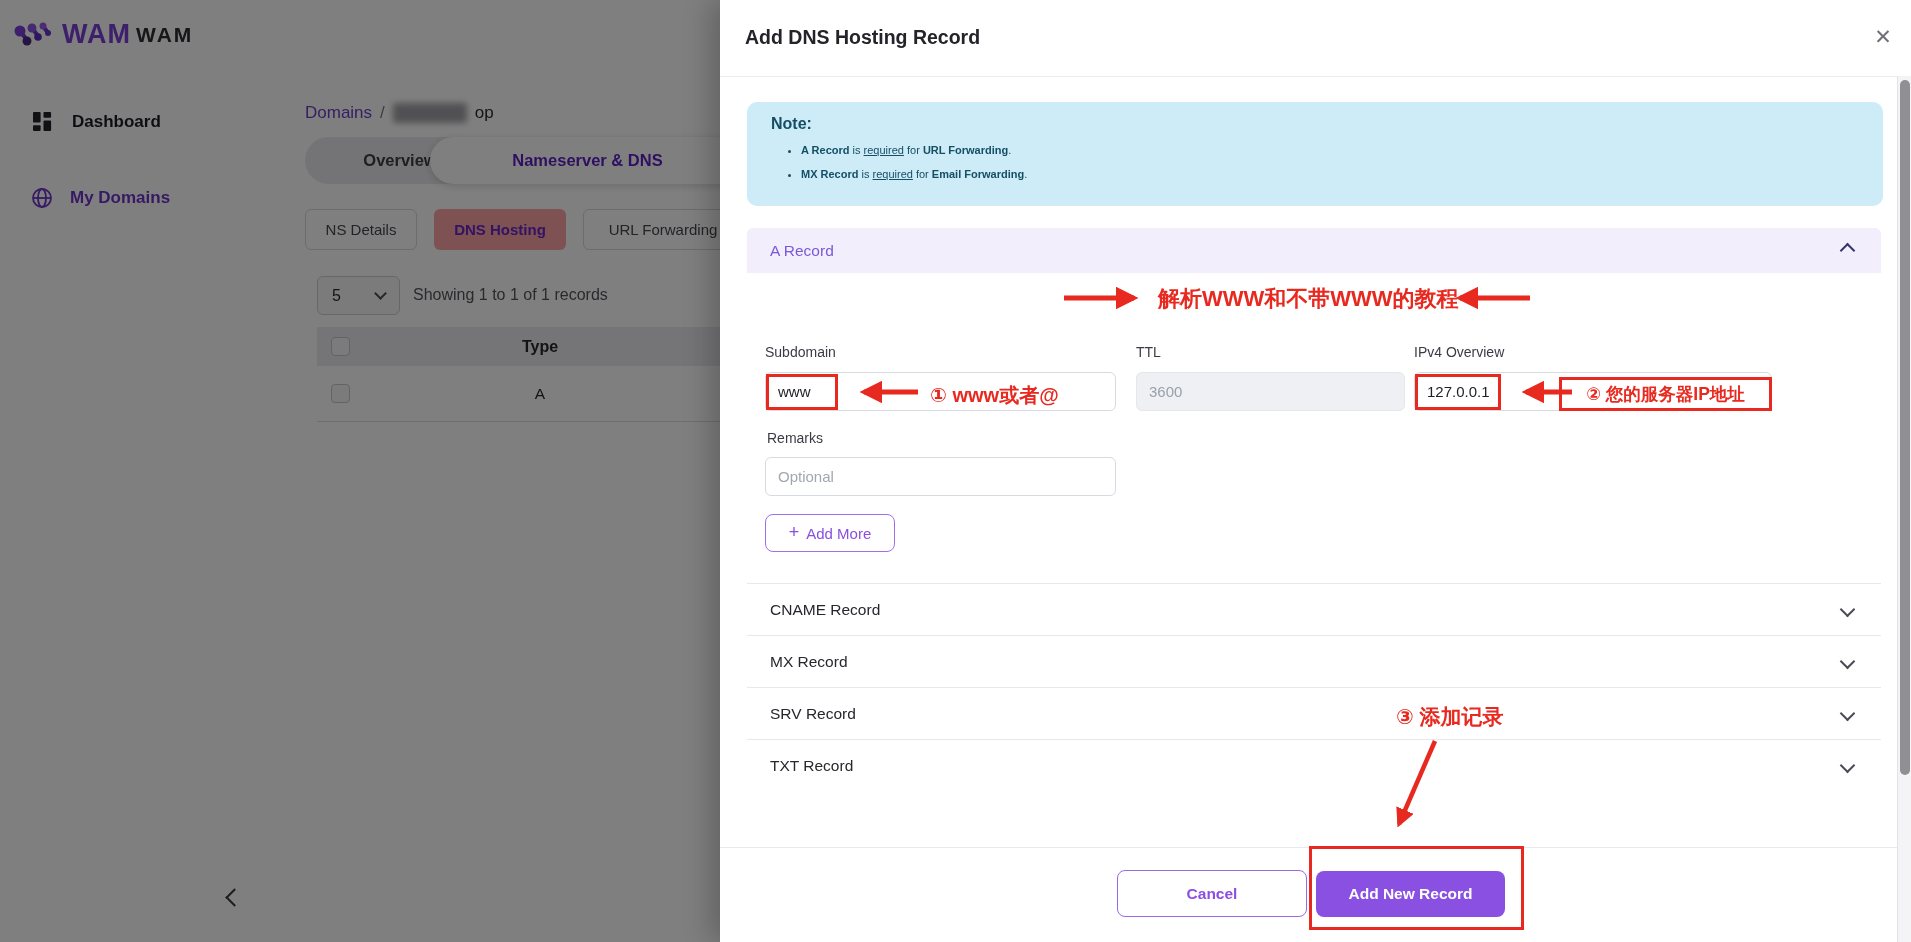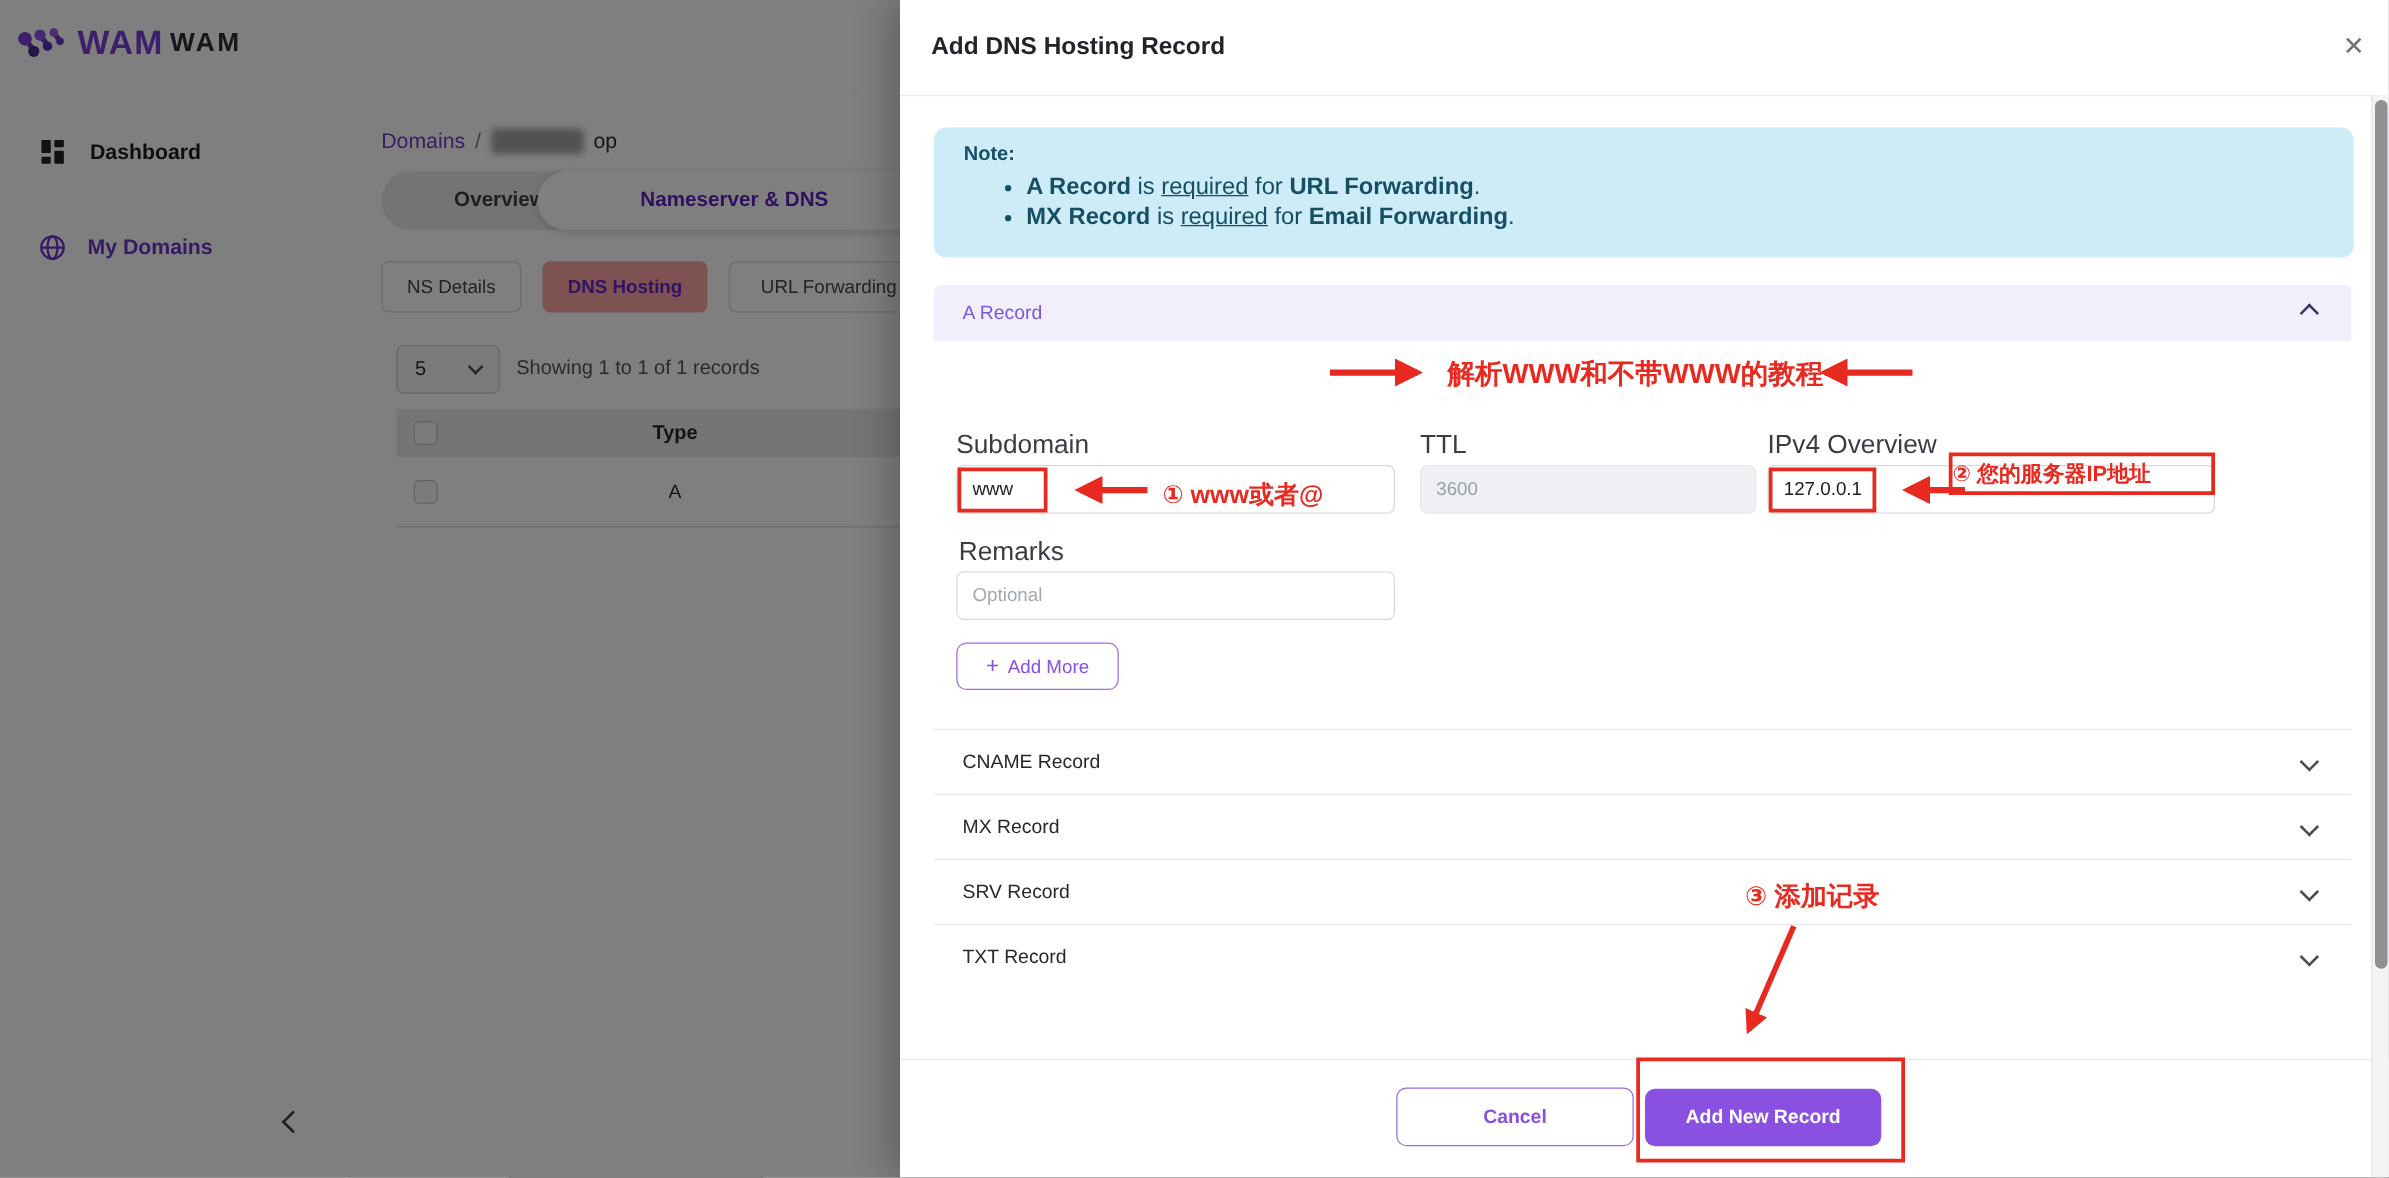--- a/index.html
+++ b/index.html
@@ -38,26 +38,26 @@
   .chev.left{transform:rotate(135deg);border-color:#3a3a40;width:11px;height:11px;border-width:2.5px;}
   
   .overlay{position:absolute;left:0;top:0;width:1911px;height:942px;background:rgba(0,0,0,.5);z-index:40;}
   .drawer{position:absolute;left:720px;top:0;width:1296px;height:942px;background:#fff;z-index:50;box-shadow:-10px 0 26px rgba(0,0,0,.22);}
   .drawer-header{position:absolute;left:0;top:0;width:1191px;height:76px;border-bottom:1px solid #ececf0;background:#fff;}
   .drawer-title{position:absolute;left:25px;top:26px;font-size:19.5px;font-weight:600;color:#232329;}
   .close-btn{position:absolute;left:1148px;top:22px;width:30px;height:30px;font-size:21px;color:#707078;display:flex;align-items:center;justify-content:center;cursor:pointer;}
   .note-box{position:absolute;left:27px;top:102px;width:1136px;height:104px;background:#cdecf8;border-radius:10px;color:#164e63;box-sizing:border-box;padding:13px 24px;}
   .note-head{font-size:16px;font-weight:700;}
   .note-box ul{margin:5px 0 0 0;padding-left:30px;}
-  .note-box li{font-size:19px;line-height:24px;margin-left:20px;}
+  .note-box li{font-size:11px;line-height:24px;}
   .note-box b{font-weight:700;}
   .note-box u{text-decoration:underline;}
   .acc-head{position:absolute;left:27px;top:228px;width:1134px;height:45px;background:#f3eefb;border-radius:6px 6px 0 0;display:flex;align-items:center;justify-content:space-between;padding:0 28px 0 23px;box-sizing:border-box;cursor:pointer;}
   .acc-head-label{font-size:15.5px;color:#7a58d8;}
-  .field-label{position:absolute;font-size:21px;color:#3b3b44;}
+  .field-label{position:absolute;font-size:14px;color:#3b3b44;}
   .inp{position:absolute;height:39px;border:1px solid #d7dbe1;border-radius:6px;padding:16px 12px;font-size:15px;font-family:"Liberation Sans","DejaVu Sans",sans-serif;color:#1e1e24;box-sizing:border-box;outline:none;background:#fff;}
   .inp::placeholder{color:#a2a8b0;}
   .inp.disabled{background:#eef0f4;border-color:#e4e7ec;color:#9aa0aa;}
   .add-more{position:absolute;left:45px;top:514px;width:128px;height:36px;border:1.5px solid #a06ee8;border-radius:8px;background:#fff;color:#8a4fe0;font-size:15px;display:flex;align-items:center;justify-content:center;gap:7px;cursor:pointer;}
   .sections{position:absolute;left:27px;top:583px;width:1134px;height:264px;overflow:hidden;}
   .sec{position:relative;height:52px;border-top:1px solid #e7e7ec;display:flex;align-items:center;justify-content:space-between;padding:0 28px 0 23px;box-sizing:border-box;cursor:pointer;}
   .sec-label{font-size:15.5px;color:#26262c;}
   .drawer-footer{position:absolute;left:0;top:847px;width:1191px;height:95px;background:#fff;border-top:1px solid #e8e8ee;z-index:10;}
   .btn{position:absolute;border-radius:8px;font-size:15.5px;display:flex;align-items:center;justify-content:center;cursor:pointer;box-sizing:border-box;}
   .btn.cancel{left:397px;top:22px;width:190px;height:47px;border:1px solid #9a6ae6;color:#8a4fe0;background:#fff;font-weight:600;}
@@ -246,21 +246,21 @@
 
       <div class="redbox" style="left:695px;top:374px;width:86px;height:36px;"></div>
       <svg class="abs" style="left:786px;top:381px;" width="70" height="22" viewBox="0 0 70 22">
         <defs>
             <marker id="m4" viewBox="0 0 10 10" refX="8" refY="5" markerWidth="4.5" markerHeight="4.5" orient="auto">
               <path d="M0,0 L10,5 L0,10 z" fill="#e8291f"></path>
             </marker>
           </defs>
         <line x1="66" y1="11" x2="20" y2="11" stroke="#e8291f" stroke-width="5" marker-end="url(#m4)"></line>
       </svg>
-      <div class="redbox" style="left:839px;top:362px;width:213px;height:34px;display:flex;align-items:center;justify-content:flex-start;">
+      <div class="redbox" style="left:839px;top:377px;width:213px;height:34px;display:flex;align-items:center;justify-content:center;">
         <span class="ann-text" style="position:static;font-size:17.5px;">② 您的服务器IP地址</span>
       </div>
 
       <div class="ann-text" style="left:676px;top:703px;font-size:21px;">③ 添加记录</div>
       <svg class="abs" style="left:660px;top:736px;" width="70" height="104" viewBox="0 0 70 104">
         <defs>
             <marker id="m5" viewBox="0 0 10 10" refX="8" refY="5" markerWidth="4.2" markerHeight="4.2" orient="auto">
               <path d="M0,0 L10,5 L0,10 z" fill="#e8291f"></path>
             </marker>
           </defs>

